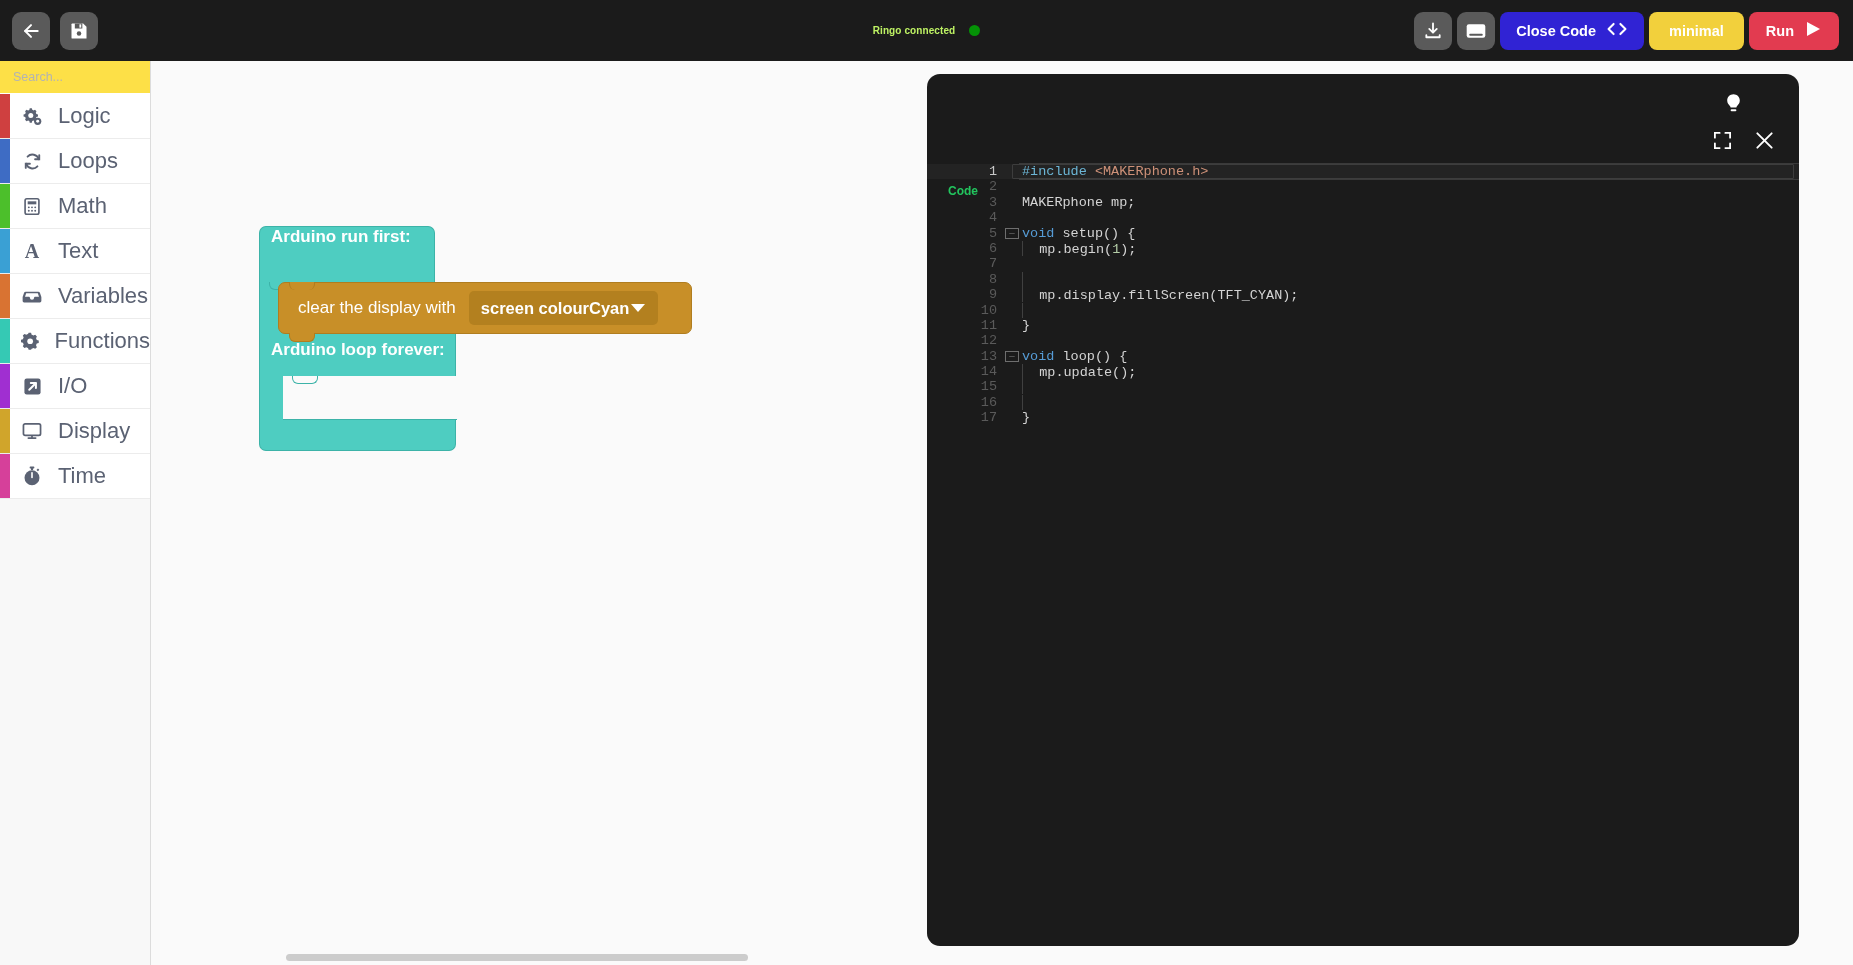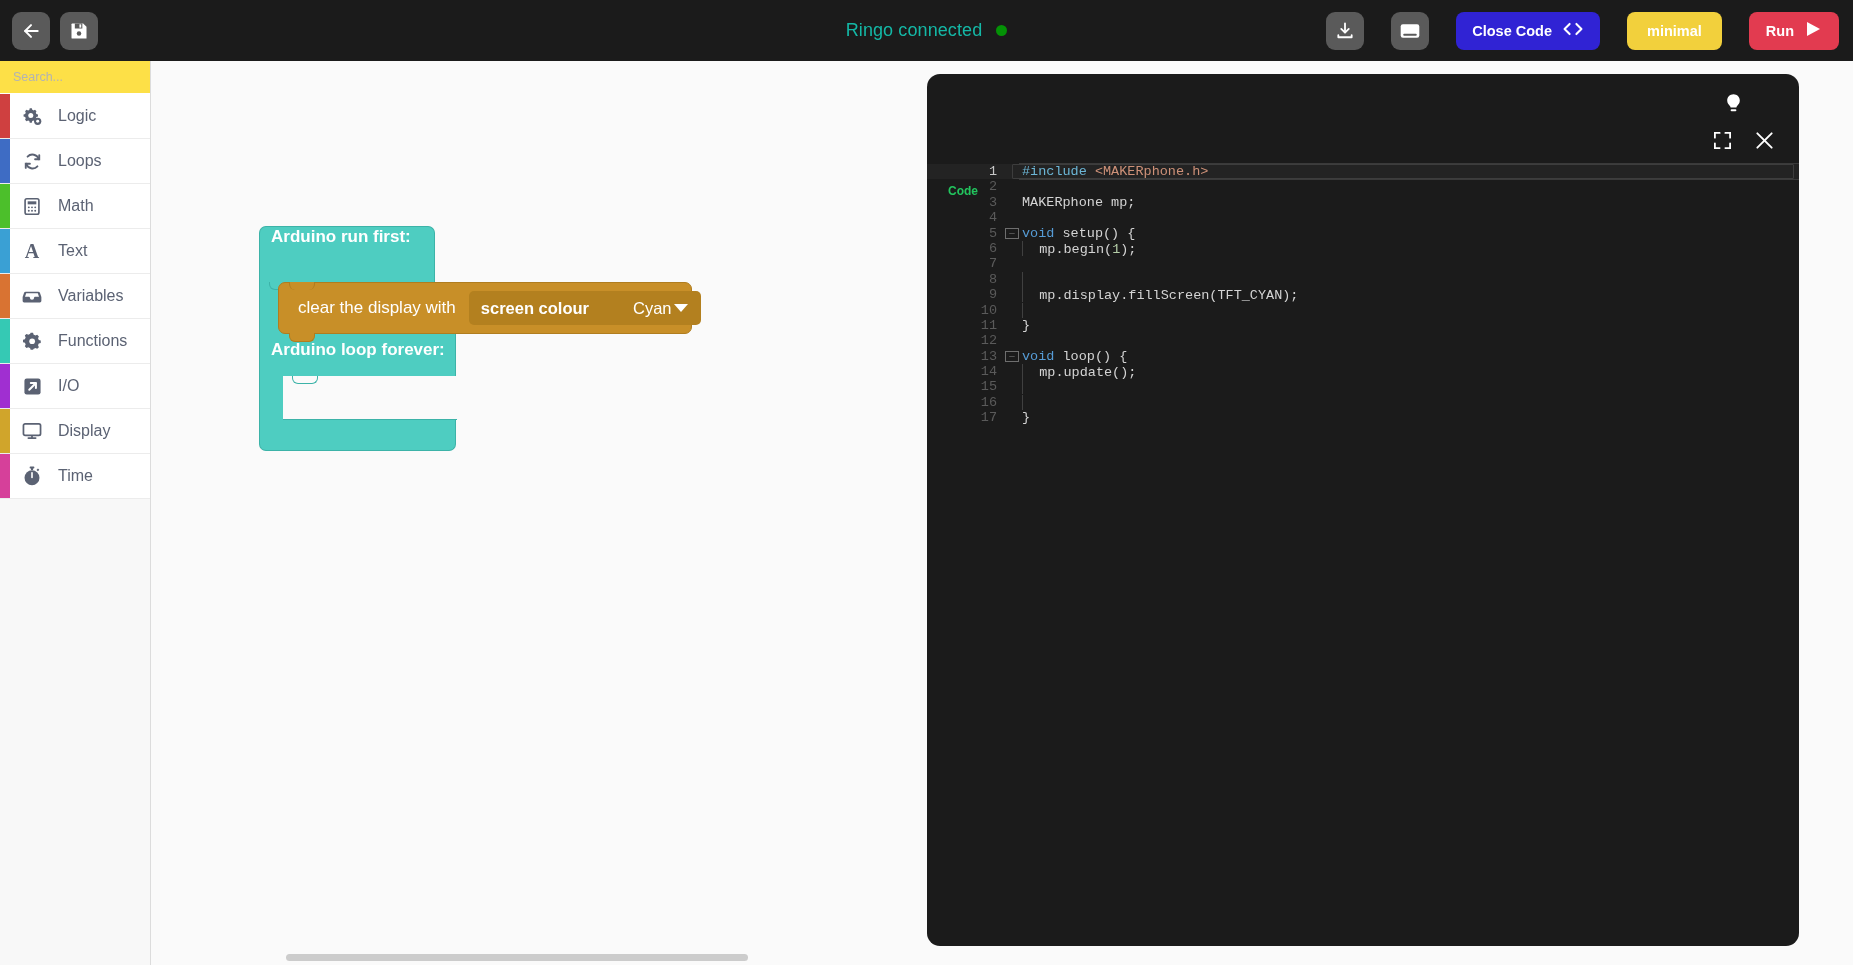--- a/index.html
+++ b/index.html
@@ -10,32 +10,32 @@
     overflow: hidden;
   }
   #app { position: relative; width: 1853px; height: 965px; background: #1b1b1b; }
 
   
   #topbar {
     position: absolute; left: 0; top: 0; width: 1853px; height: 61px;
     background: #1b1b1b; display: flex; align-items: center;
   }
   .tb-left { position: absolute; left: 12px; display: flex; gap: 10px; align-items: center; }
-  .tb-right { position: absolute; right: 14px; display: flex; gap: 27px; align-items: center; text-align: center; }
+  .tb-right { position: absolute; right: 14px; display: flex; gap: 5px; align-items: center; text-align: center; }
   .sqbtn {
     width: 38px; height: 38px; border-radius: 9px; background: #5a5a5a;
     display: flex; align-items: center; justify-content: center; cursor: pointer;
   }
   .sqbtn svg { display: block; }
   #center-status {
     position: absolute; left: 0; right: 0; text-align: center;
     display: flex; justify-content: center; align-items: center; gap: 14px;
     pointer-events: none;
   }
-  #center-status .txt { color: #14b8a6; font-size: 18px; font-weight: normal; letter-spacing: .1px; }
+  #center-status .txt { color: #bef264; font-size: 10px; font-weight: bold; letter-spacing: .1px; }
   #conn-dot { width: 11px; height: 11px; border-radius: 50%; background: #049206; display:block; }
   .pillbtn {
     height: 38px; border-radius: 8px; display: flex; align-items: center;
     gap: 10px; padding: 0 16px; cursor: pointer;
     font-size: 14.5px; font-weight: bold; color: #fff; white-space: nowrap;
   }
   #btn-closecode { background: #3023d4; }
   #btn-minimal { background: #f2d03c; color: #ffffff; padding: 0 20px; }
   #btn-run { background: #e23b50; padding: 0 17px; }
 
@@ -53,21 +53,21 @@
     font-family: "Liberation Sans", sans-serif; font-size: 12.5px; color: #555;
   }
   #search-input::placeholder { color: #b3b3b3; }
   .cat {
     position: relative; height: 45px; display: flex; align-items: center;
     background: #ffffff; border-bottom: 1px solid #ececec; cursor: pointer;
     padding-left: 18px;
   }
   .cat .strip { position: absolute; left: 0; top: 0; width: 10px; height: 100%; }
   .cat .cicon { width: 28px; display: flex; align-items: center; justify-content: center; color: #5b6273; }
-  .cat .clabel { margin-left: 12px; font-size: 16px; color: #5b6273; }
+  .cat .clabel { margin-left: 12px; font-size: 22px; color: #5b6273; }
 
   
   #workspace {
     position: absolute; left: 151px; top: 61px; width: 1702px; height: 904px;
     background: #fafafa; overflow: hidden;
   }
   #ws-hscroll { position: absolute; left: 0; bottom: 0; width: 100%; height: 16px; background: #fafafa; }
   #ws-hscroll .thumb { position: absolute; left: 135px; top: 5px; width: 462px; height: 7px;
                        border-radius: 4px; background: #cccccc; }
   #ws-vscroll { position: absolute; right: 787px; top: 0; width: 14px; height: 100%; }
@@ -116,21 +116,21 @@
     position: absolute; left: 10px; bottom: -9px; width: 26px; height: 9px;
     background: #c88f28; border-left: 1.2px solid #b07d1f; border-right: 1.2px solid #b07d1f;
     border-bottom: 1.2px solid #b07d1f; border-radius: 0 0 6px 6px;
   }
   #blk-clear .btext { color: #ffffff; font-size: 17px; font-weight: normal; white-space: nowrap; }
   #dropdown-field {
     margin-left: 13px; height: 34px; background: #b3801f; border-radius: 5px;
     display: flex; align-items: center; padding: 0 13px 0 12px; cursor: pointer;
   }
   #dropdown-field .dlabel { color: #ffffff; font-size: 16.5px; font-weight: bold; white-space: nowrap; }
-  #dropdown-field .dval { color: #ffffff; font-size: 16.5px; font-weight: normal; margin-left: 44px; }
+  #dropdown-field .dval { color: #ffffff; font-size: 16.5px; font-weight: bold; }
   #dropdown-field .caret {
     width: 0; height: 0; border-left: 7px solid transparent; border-right: 7px solid transparent;
     border-top: 8px solid #ffffff; margin-left: 2px;
   }
 
   
   #zoomctl { position: absolute; right: 112px; bottom: 170px;
              display: flex; flex-direction: column; align-items: center; gap: 11px; }
   .zbtn { width: 30px; height: 30px; cursor: pointer; color: #8a8a8a; }
 

